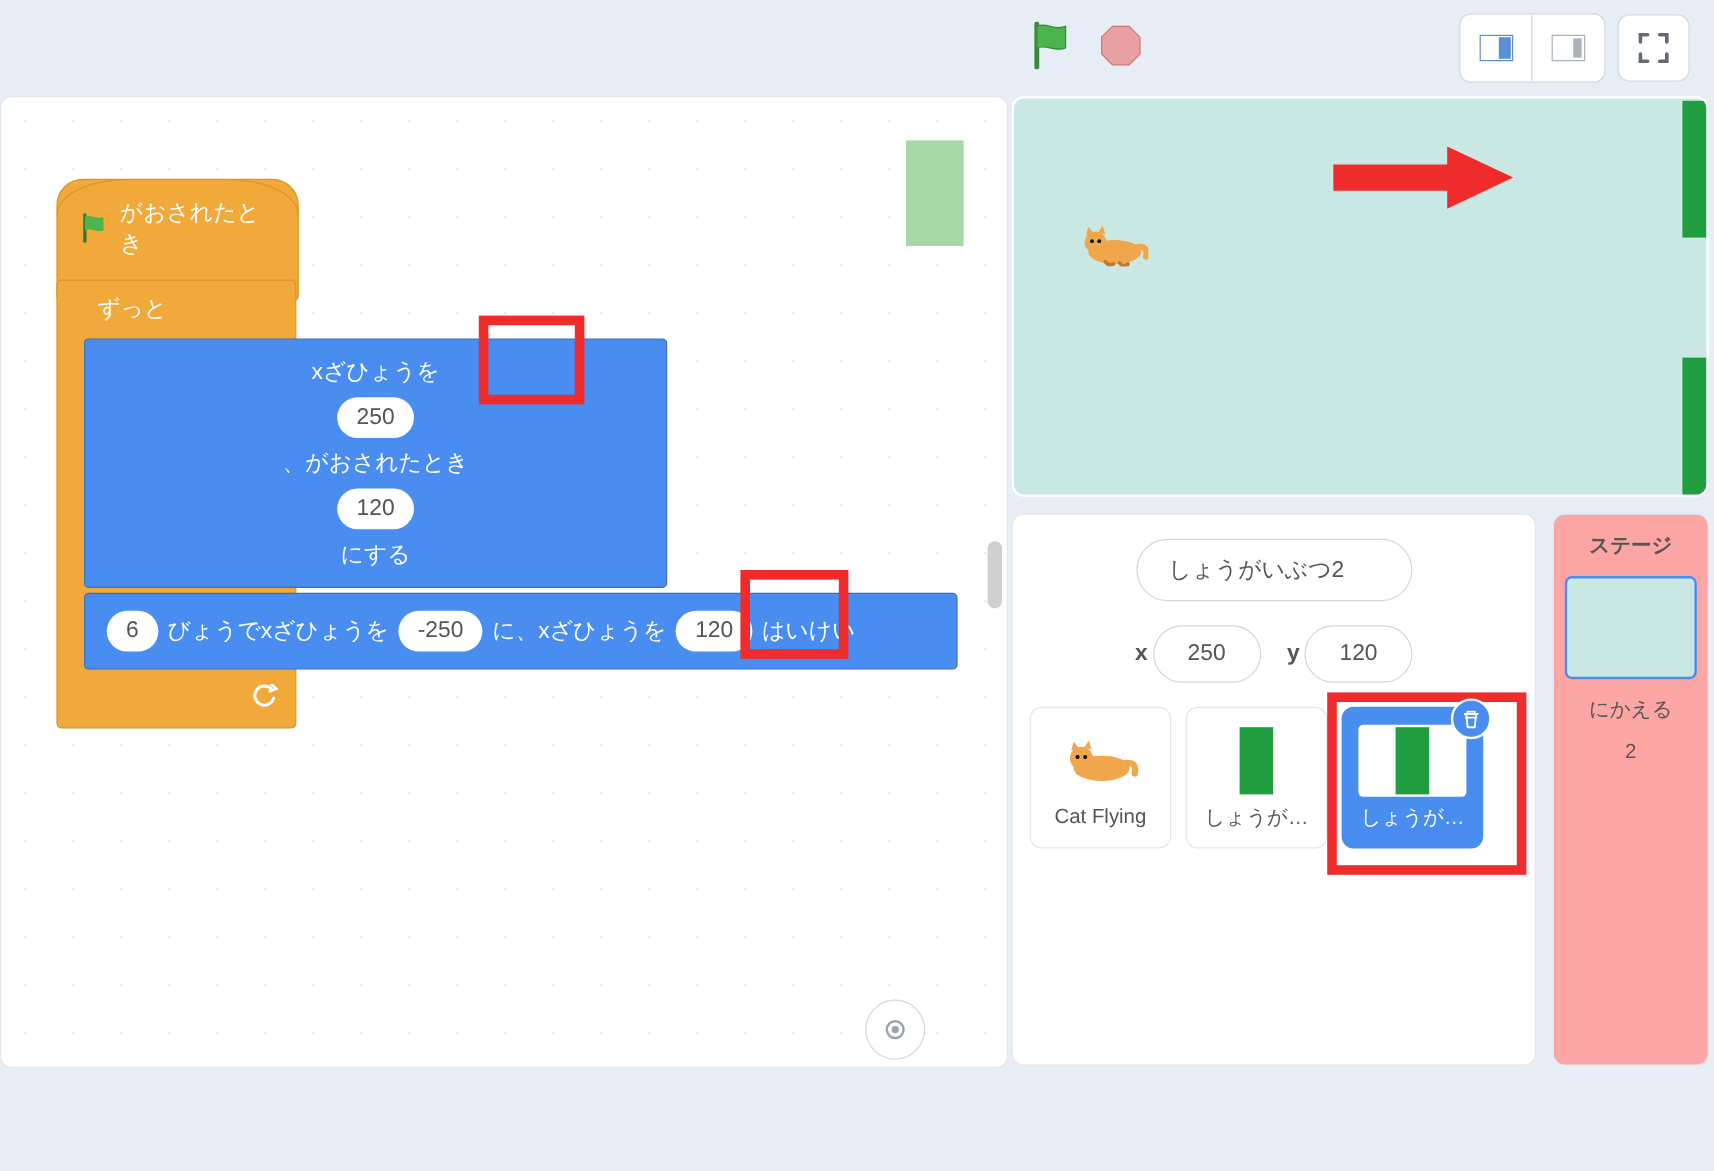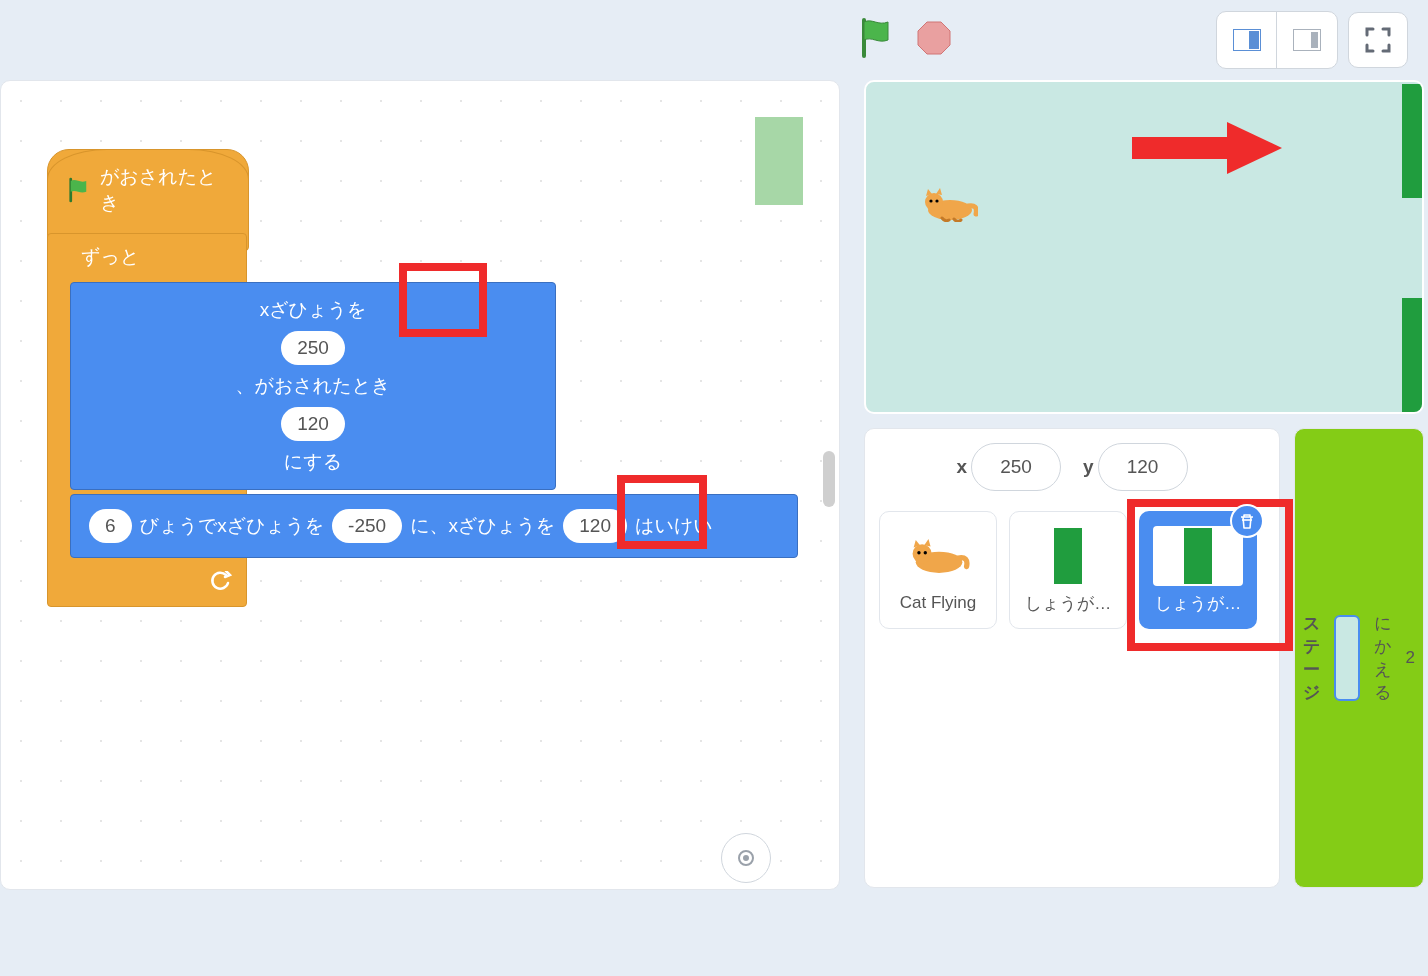--- a/index.html
+++ b/index.html
@@ -49,21 +49,21 @@
     border: 1px solid #d0d6dd;
     border-radius: 10px;
     background: #fff;
     display: flex;
     align-items: center;
     justify-content: center;
     cursor: pointer;
   }
   .main {
     display: flex;
-    gap: 24px;
+    gap: 3px;
     padding: 0 4px 0 0;
     height: calc(100% - 80px);
   }
   
   .script-area {
     position: relative;
     background: #fff;
     border-radius: 10px;
     border: 1px solid #e2e6ec;
     flex: 0 0 840px;
@@ -306,27 +306,27 @@
     width: 34px;
     height: 34px;
     background: #4a8df0;
     border-radius: 50%;
     display: flex;
     align-items: center;
     justify-content: center;
     border: 2px solid #fff;
   }
   .stage-panel {
-    background: #84cc16;
+    background: #fca5a5;
     border: 1px solid #e2e6ec;
     border-radius: 10px;
     width: 130px;
     padding: 14px 8px;
     display: flex;
-    flex-direction: row;
+    flex-direction: column;
     align-items: center;
     gap: 14px;
     font-size: 17px;
     color: #555;
   }
   .stage-thumb {
     width: 110px;
     height: 86px;
     background: #c9e8e3;
     border: 2px solid #4a8df0;
@@ -463,20 +463,21 @@
           <circle cx="11" cy="13" r="1.6" fill="#000"></circle>
           <circle cx="17" cy="13" r="1.6" fill="#000"></circle>
           <path d="M48 18 q10 -2 8 8" stroke="#f0a64a" stroke-width="5" fill="none" stroke-linecap="round"></path>
           <path d="M22 30 q3 4 7 2 M34 31 q3 4 7 1" stroke="#c47a28" stroke-width="3" fill="none" stroke-linecap="round"></path>
         </svg>
       </span>
     </div>
 
     <div class="panels">
       <div class="sprite-panel">
+        <input class="sprite-name" value="しょうがいぶつ2" style="">
         <div class="coord-row">
           <span>x</span>
           <input class="coord-input" value="250" style="">
           <span style="width:14px"></span>
           <span>y</span>
           <input class="coord-input" value="120" style="">
         </div>
 
         <div class="sprite-list" style="position:relative;">
           <div class="sprite-tile">

